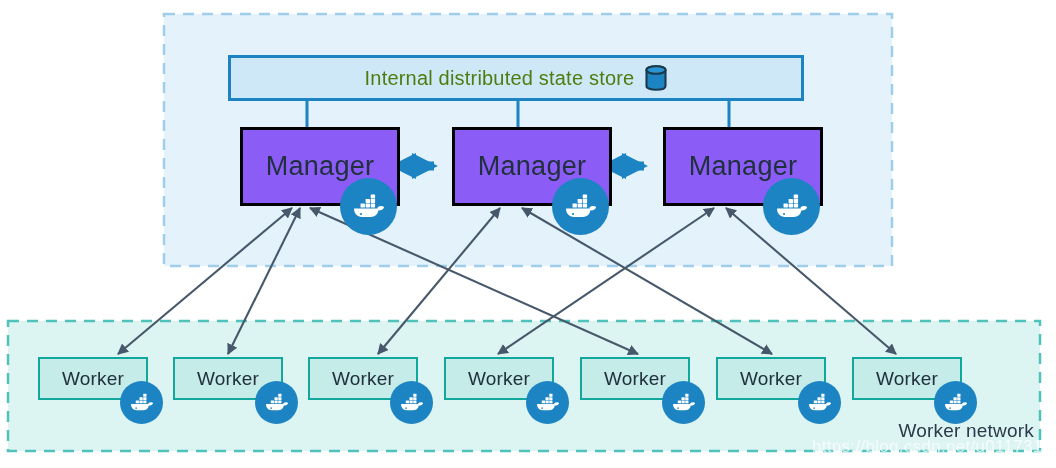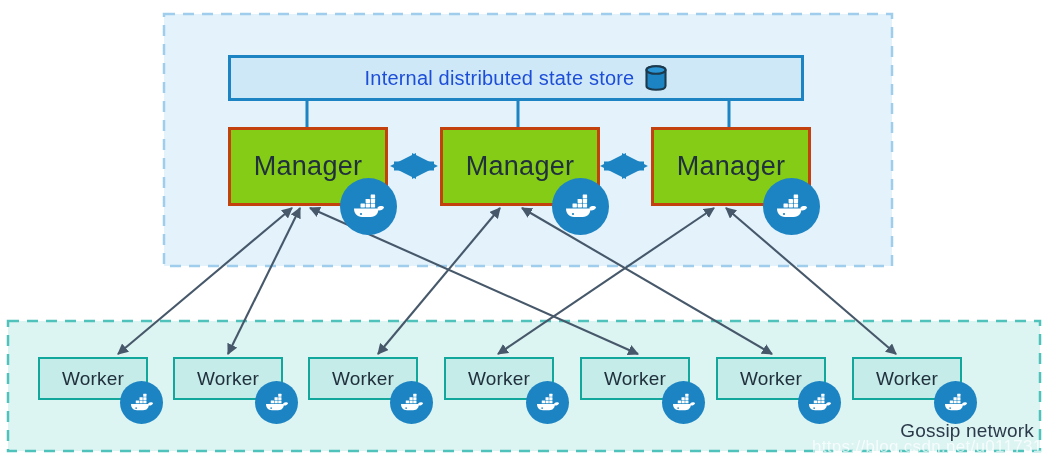--- a/index.html
+++ b/index.html
@@ -33,22 +33,23 @@
   #gossip-label { right: 22px; top: 420px; }
 
   .node-box {
     position: absolute;
     box-sizing: border-box;
     display: flex;
     align-items: center;
     justify-content: center;
   }
   .manager-box {
-    border: 3px solid #c2410c;
-    background: #84cc16;
+    border: 3px solid #000000;
+    background: #8b5cf6;
+    margin-left: 12px;
   }
   .manager-label {
     font-size: 27px;
     color: #20303d;
     letter-spacing: 0.3px;
   }
   .worker-box {
     border: 2.5px solid #11a79c;
     background: #c5ece8;
   }
@@ -62,21 +63,21 @@
     box-sizing: border-box;
     border: 3px solid #1d84c3;
     background: #cfe8f7;
     display: flex;
     align-items: center;
     justify-content: center;
     gap: 11px;
   }
   .store-label {
     font-size: 20px;
-    color: #1d4ed8;
+    color: #4d7c0f;
     letter-spacing: 0.2px;
   }
   .docker-badge {
     position: absolute;
     border-radius: 50%;
     background: #1d84c3;
     display: flex;
     align-items: center;
     justify-content: center;
   }
@@ -326,17 +327,17 @@
         <rect x="15.6" y="7" width="4.4" height="4" rx="0.4"></rect>
         <rect x="20.7" y="7" width="4.4" height="4" rx="0.4"></rect>
         <rect x="20.7" y="2.5" width="4.4" height="4" rx="0.4"></rect>
         <path d="M4 16.5 h24.5 c0 4.5 -2.5 8.5 -8 8.5 h-8.5 c-5 0 -8 -3.6 -8 -8.5 z"></path>
         <path d="M27.5 15.5 c2.5 -2.2 5.6 -1.4 6.6 -0.3 c-1 2.6 -3.8 3.6 -6.2 3.1 z"></path>
         <circle cx="11" cy="22" r="1.1" fill="#1d84c3"></circle>
       </g>
     </svg>
   </div>
 
-  <div class="zone-label" id="gossip-label">Gossip network</div>
+  <div class="zone-label" id="gossip-label">Worker network</div>
 
   <div class="watermark">https://blog.csdn.net/u011731053</div>
 
 </div>
 
 </body></html>

